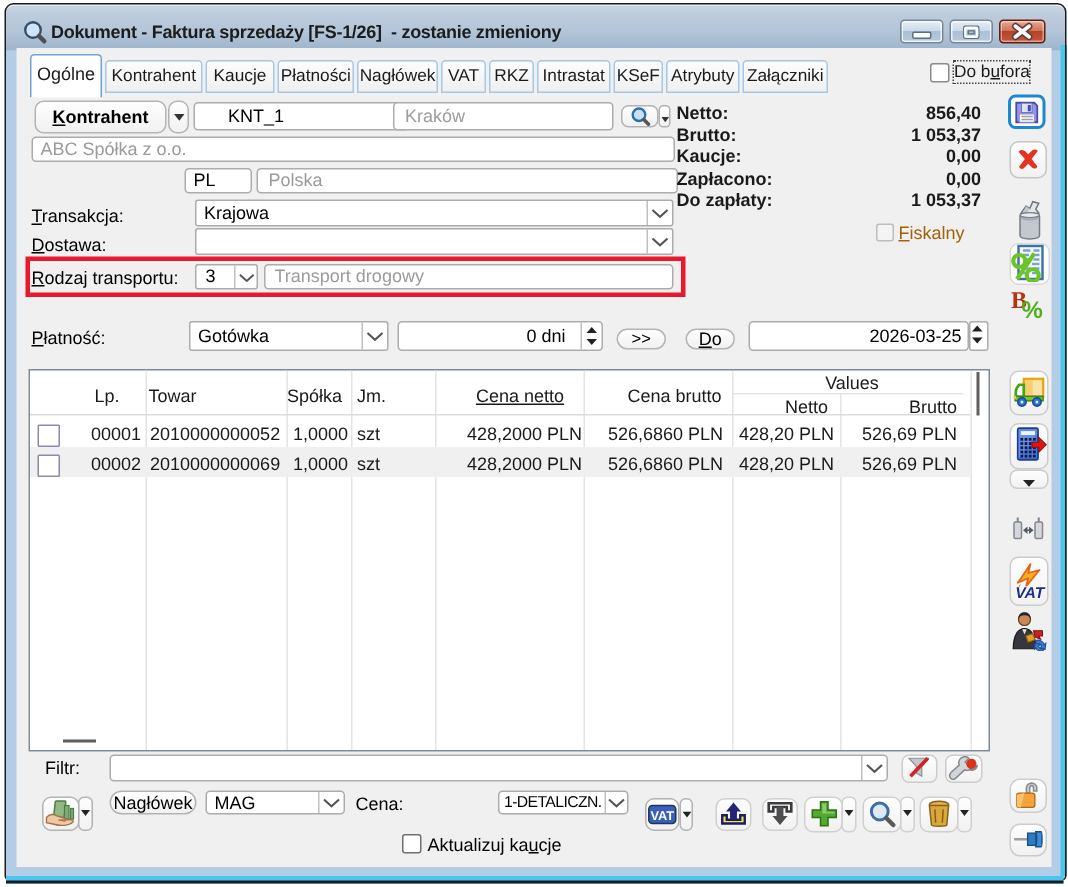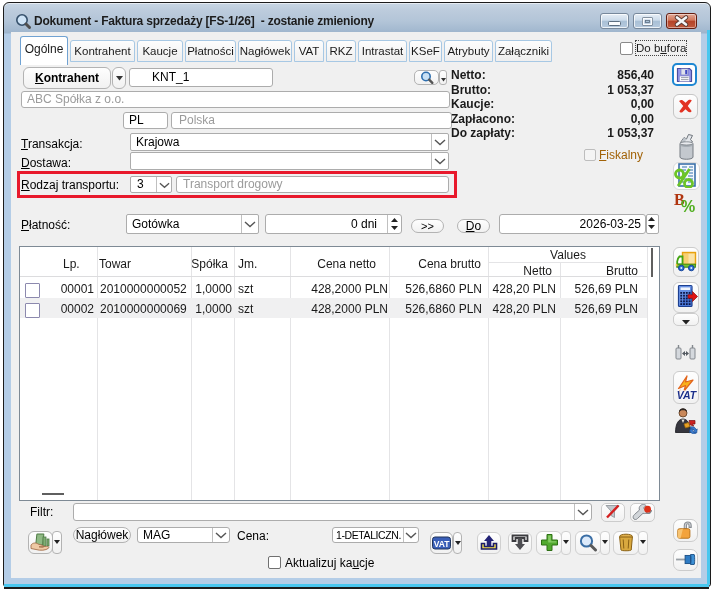--- a/index.html
+++ b/index.html
@@ -88,20 +88,21 @@
   <div class="abs" style="left:620px;top:42px;width:11px;height:11px;background:#fff;border:1px solid #8a8a8a;border-radius:2px;"></div>
   <div class="abs" style="left:635px;top:40px;width:50px;height:14px;border:1px dotted #444;font-size:11.5px;line-height:14px;text-align:center;white-space:nowrap;">Do b<u>u</u>fora</div>
 
   <div class="abs btn bold" style="left:23px;top:67px;width:86px;height:20px;line-height:20px;font-size:12px;"><u>K</u>ontrahent</div>
   <div class="abs btn" style="left:112px;top:67px;width:12px;height:20px;">
     <svg width="7" height="5" viewBox="0 0 7 5" style="margin-top:8px">
         <path d="M0 0 L7 0 L3.5 4.5 Z" fill="#333"></path>
       </svg>
   </div>
   <div class="abs inp" style="left:129px;top:68px;width:120px;height:17px;line-height:17px;padding-left:22px;">KNT_1</div>
+  <div class="abs inp ghost" style="left:262px;top:68px;width:138px;height:17px;line-height:17px;padding-left:7px;color:#9b9b9b;">Kraków</div>
   <div class="abs btn" style="left:414px;top:70px;width:23px;height:13px;border-radius:5px;">
     <svg width="14" height="13" viewBox="0 0 14 13" style="margin-top:0px">
       <circle cx="6" cy="5.5" r="4.2" fill="#c8e0f4" stroke="#2f6fae" stroke-width="1.6"></circle>
       <line x1="9.2" y1="8.7" x2="12.3" y2="11.8" stroke="#555" stroke-width="2.4" stroke-linecap="round"></line>
     </svg>
   </div>
   <div class="abs btn" style="left:439px;top:70px;width:6px;height:13px;border-radius:3px;">
     <svg width="5" height="4" viewBox="0 0 5 4" style="margin-top:4px">
         <path d="M0 0 L5 0 L2.5 3.5 Z" fill="#333"></path>
       </svg>
@@ -190,21 +191,21 @@
     <div class="abs" style="left:270px;top:0;width:1px;height:253px;background:#e4e4e6;"></div>
     <div class="abs" style="left:369px;top:0;width:1px;height:253px;background:#e4e4e6;"></div>
     <div class="abs" style="left:468px;top:0;width:1px;height:253px;background:#e4e4e6;"></div>
     <div class="abs" style="left:540px;top:15px;width:1px;height:238px;background:#e4e4e6;"></div>
     <div class="abs" style="left:627px;top:0;width:1px;height:253px;background:#e4e4e6;"></div>
 
     <div class="abs" style="left:43px;top:10px;">Lp.</div>
     <div class="abs" style="left:79px;top:10px;">Towar</div>
     <div class="abs r" style="left:140px;top:10px;width:68px;">Spółka</div>
     <div class="abs" style="left:218px;top:10px;">Jm.</div>
-    <div class="abs r" style="left:280px;top:10px;width:76px;">Cena netto</div>
+    <div class="abs r" style="left:280px;top:10px;width:76px;text-decoration:underline;">Cena netto</div>
     <div class="abs r" style="left:380px;top:10px;width:81px;">Cena brutto</div>
     <div class="abs" style="left:469px;top:1px;width:158px;text-align:center;">Values</div>
     <div class="abs" style="left:468px;top:15px;width:154px;height:1px;background:#e4e4e6;"></div>
     <div class="abs r" style="left:460px;top:17px;width:72px;">Netto</div>
     <div class="abs r" style="left:546px;top:17px;width:72px;">Brutto</div>
     <div class="abs" style="left:0px;top:29px;width:627px;height:1px;background:#dcdcde;"></div>
 
     <div class="abs" style="left:5px;top:36px;width:13px;height:13px;background:#fff;border:1px solid #8c89ae;border-radius:1px;"></div>
     <div class="abs r" style="left:30px;top:35px;width:44px;">00001</div>
     <div class="abs" style="left:80px;top:35px;">2010000000052</div>

